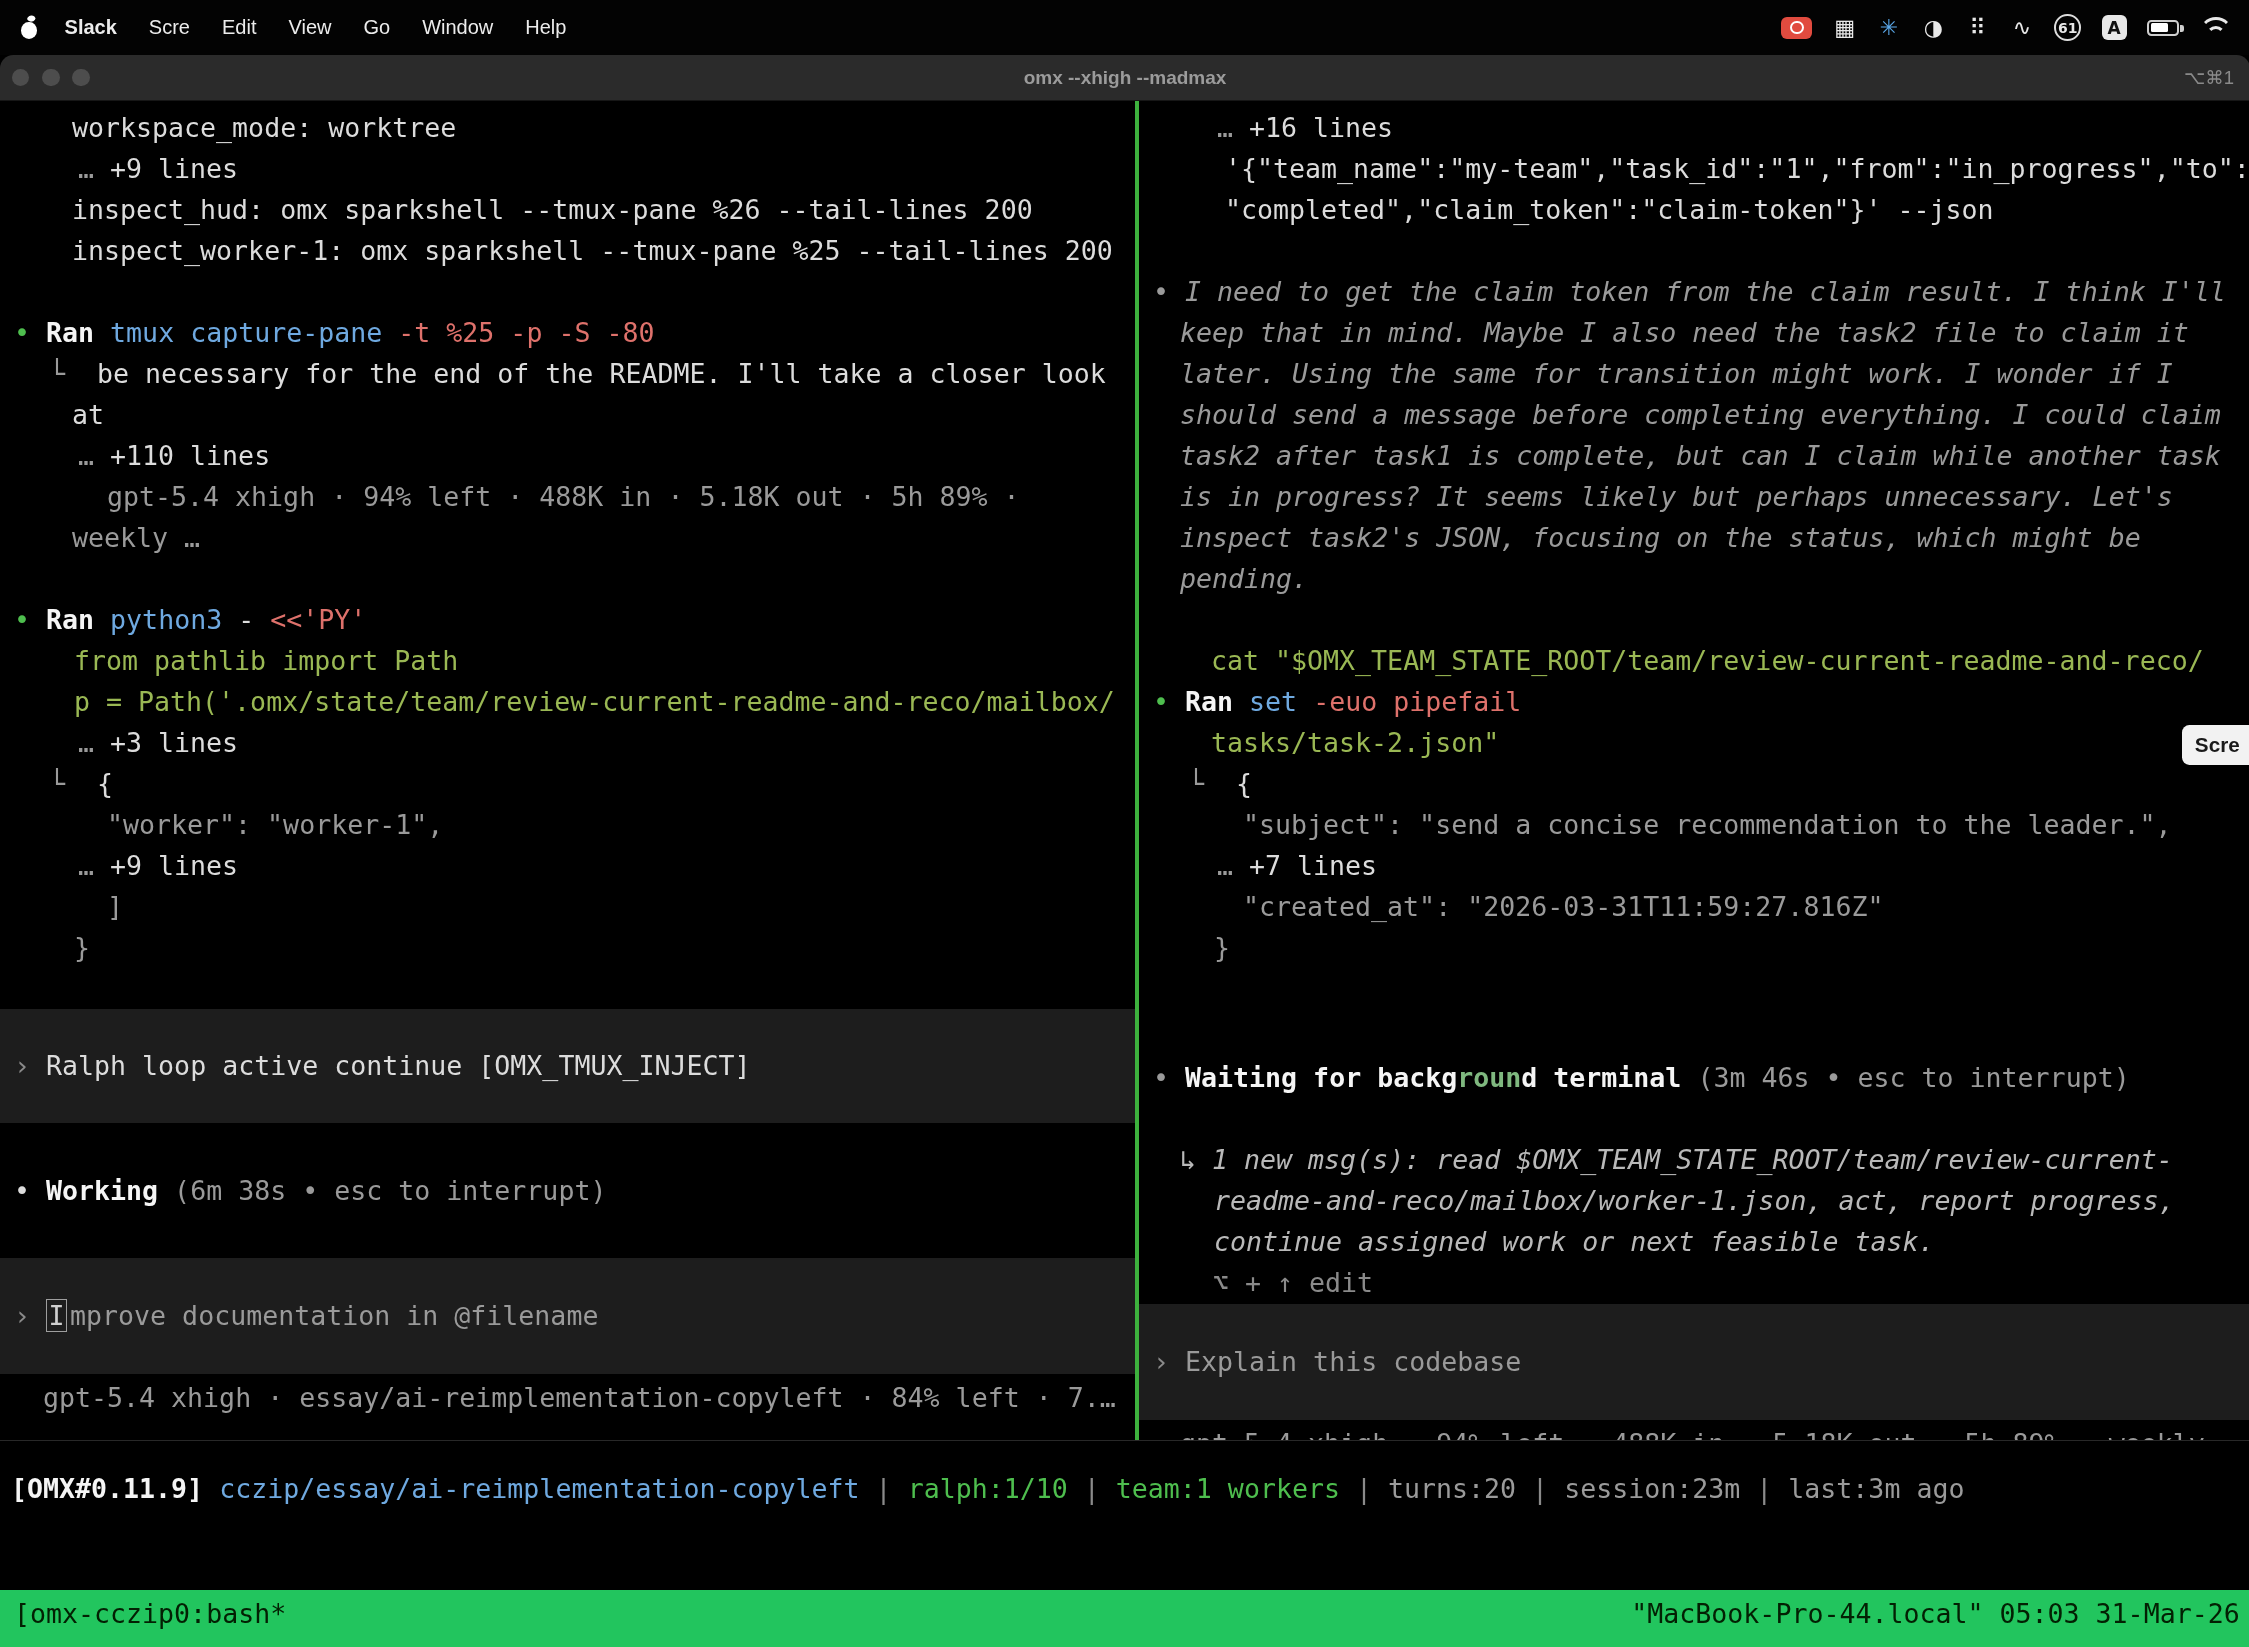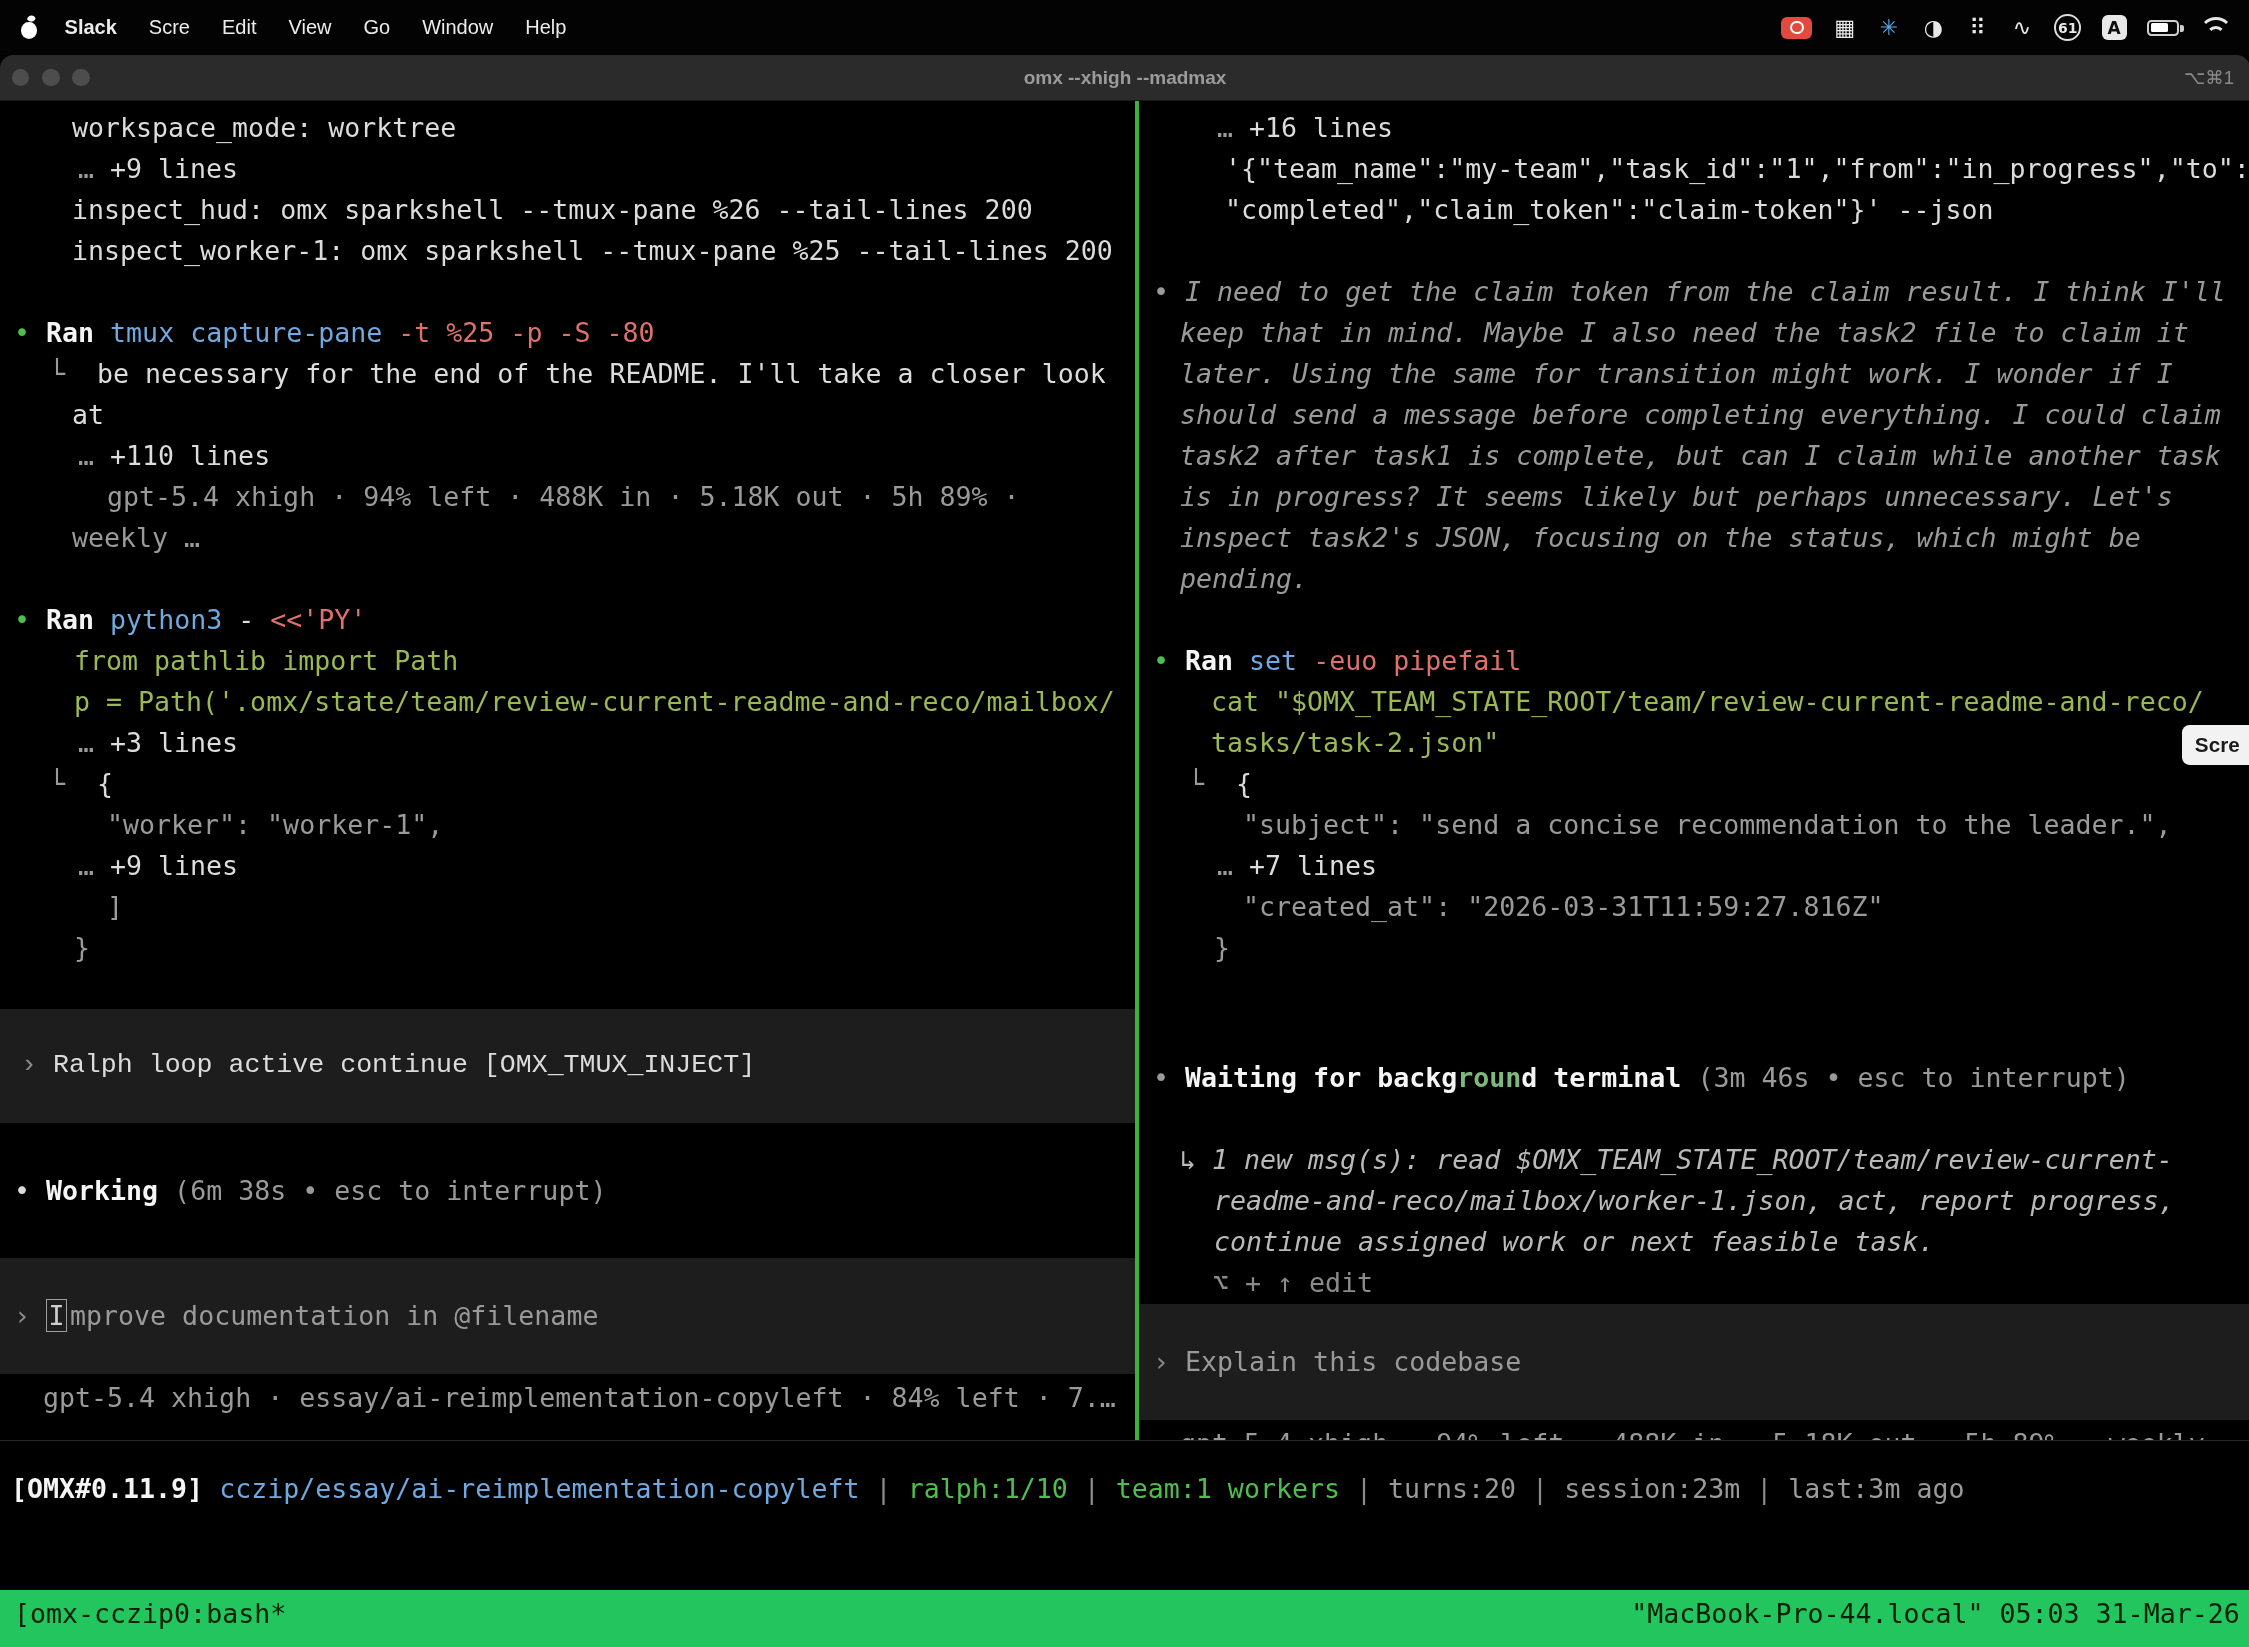--- a/index.html
+++ b/index.html
@@ -115,21 +115,21 @@
           <div class="line" style="padding-left: 74px;"><span class="c-green">from pathlib import Path</span></div>
           <div class="line" style="padding-left: 74px;"><span class="c-green">p = Path('.omx/state/team/review-current-readme-and-reco/mailbox/</span></div>
           <div class="line" style="padding-left: 78px;"><span class="c-dim">… </span><span class="c-fg">+3 lines</span></div>
           <div class="line" style="padding-left: 49px;"><span class="c-dim">└  </span><span class="c-fg">{</span></div>
           <div class="line" style="padding-left: 107px;"><span class="c-dim">"worker": "worker-1",</span></div>
           <div class="line" style="padding-left: 78px;"><span class="c-dim">… </span><span class="c-fg">+9 lines</span></div>
           <div class="line" style="padding-left: 107px;"><span class="c-dim">]</span></div>
           <div class="line" style="padding-left: 74px;"><span class="c-dim">}</span></div>
           <div class="line" style="padding-left: 0px;"></div>
           <div class="band" style="height: 114px;">
-            <div class="line" style="padding-left: 21px; font-family: Liberation Mono, monospace;"><span class="c-dim2">› </span><span class="c-fg">Ralph loop active continue [OMX_TMUX_INJECT]</span></div>
+            <div class="line" style="padding-left: 14px;"><span class="c-dim2">› </span><span class="c-fg">Ralph loop active continue [OMX_TMUX_INJECT]</span></div>
           </div>
           <div class="gap" style="height: 47px;"></div>
           <div class="line" style="padding-left: 14px;"><span class="c-fg">• </span><span class="c-bright">Working</span><span class="c-dim"> (6m 38s • esc to interrupt)</span></div>
           <div class="gap" style="height: 47px;"></div>
           <div class="band" style="height: 116px;">
             <div class="line" style="padding-left: 14px;"><span class="c-dim2">› </span><span class="c-cursor">I</span><span class="c-dim">mprove documentation in @filename</span></div>
           </div>
           <div class="gap" style="height: 3px;"></div>
           <div class="line" style="padding-left: 43px;"><span class="c-dim">gpt-5.4 xhigh · essay/ai-reimplementation-copyleft · 84% left · 7.…</span></div>
         </div>
@@ -141,22 +141,22 @@
           <div class="line" style="padding-left: 0px;"></div>
           <div class="line" style="padding-left: 14px;"><span class="c-dim">• </span><span class="c-it">I need to get the claim token from the claim result. I think I'll</span></div>
           <div class="line" style="padding-left: 41px;"><span class="c-it">keep that in mind. Maybe I also need the task2 file to claim it</span></div>
           <div class="line" style="padding-left: 41px;"><span class="c-it">later. Using the same for transition might work. I wonder if I</span></div>
           <div class="line" style="padding-left: 41px;"><span class="c-it">should send a message before completing everything. I could claim</span></div>
           <div class="line" style="padding-left: 41px;"><span class="c-it">task2 after task1 is complete, but can I claim while another task</span></div>
           <div class="line" style="padding-left: 41px;"><span class="c-it">is in progress? It seems likely but perhaps unnecessary. Let's</span></div>
           <div class="line" style="padding-left: 41px;"><span class="c-it">inspect task2's JSON, focusing on the status, which might be</span></div>
           <div class="line" style="padding-left: 41px;"><span class="c-it">pending.</span></div>
           <div class="line" style="padding-left: 0px;"></div>
+          <div class="line" style="padding-left: 72px;"><span class="c-green">cat "$OMX_TEAM_STATE_ROOT/team/review-current-readme-and-reco/</span></div>
           <div class="line" style="padding-left: 14px;"><span class="c-bgreen">• </span><span class="c-bright">Ran</span><span class="c-fg"> </span><span class="c-blue">set</span><span class="c-fg"> </span><span class="c-red">-euo pipefail</span></div>
-          <div class="line" style="padding-left: 72px;"><span class="c-green">cat "$OMX_TEAM_STATE_ROOT/team/review-current-readme-and-reco/</span></div>
           <div class="line" style="padding-left: 72px;"><span class="c-green">tasks/task-2.json"</span></div>
           <div class="line" style="padding-left: 49px;"><span class="c-dim">└  </span><span class="c-fg">{</span></div>
           <div class="line" style="padding-left: 104px;"><span class="c-dim">"subject": "send a concise recommendation to the leader.",</span></div>
           <div class="line" style="padding-left: 78px;"><span class="c-dim">… </span><span class="c-fg">+7 lines</span></div>
           <div class="line" style="padding-left: 104px;"><span class="c-dim">"created_at": "2026-03-31T11:59:27.816Z"</span></div>
           <div class="line" style="padding-left: 75px;"><span class="c-dim">}</span></div>
           <div class="line" style="padding-left: 0px;"></div>
           <div class="line" style="padding-left: 14px; margin-top: 48px;"><span class="c-dim">• </span><span class="c-bright">Waiting for backg</span><span class="c-shim">roun</span><span class="c-bright">d terminal</span><span class="c-dim"> (3m 46s • esc to interrupt)</span></div>
           <div class="line" style="padding-left: 0px;"></div>
           <div class="line" style="padding-left: 41px;"><span class="c-itfg">↳ </span><span class="c-itfg">1 new msg(s): read $OMX_TEAM_STATE_ROOT/team/review-current-</span></div>

